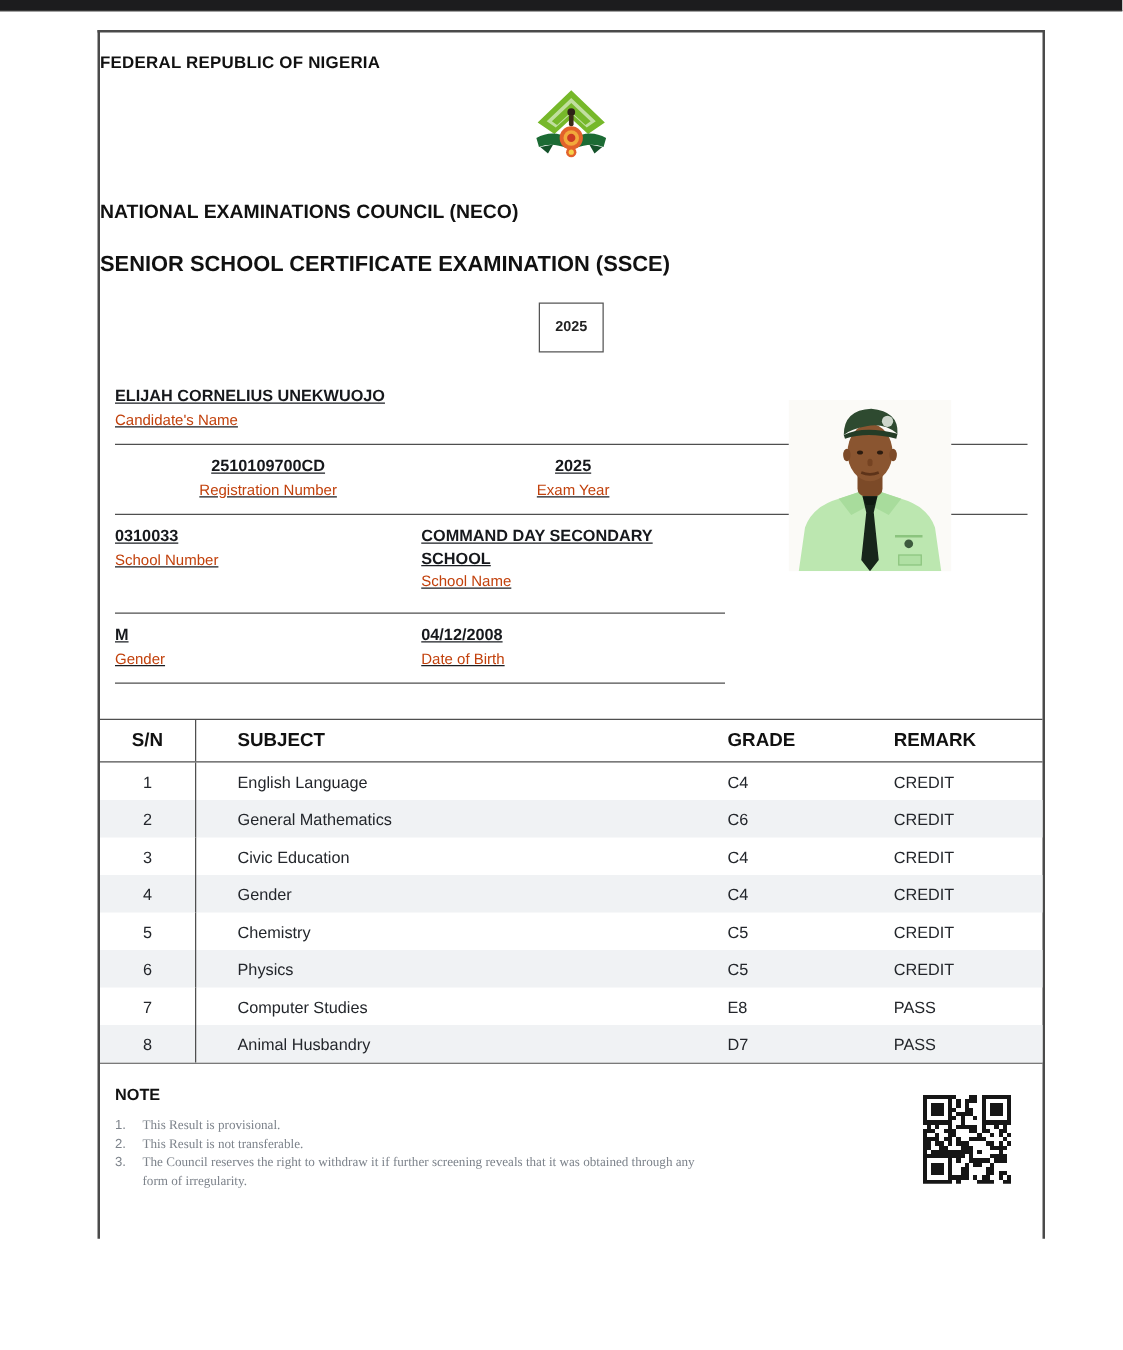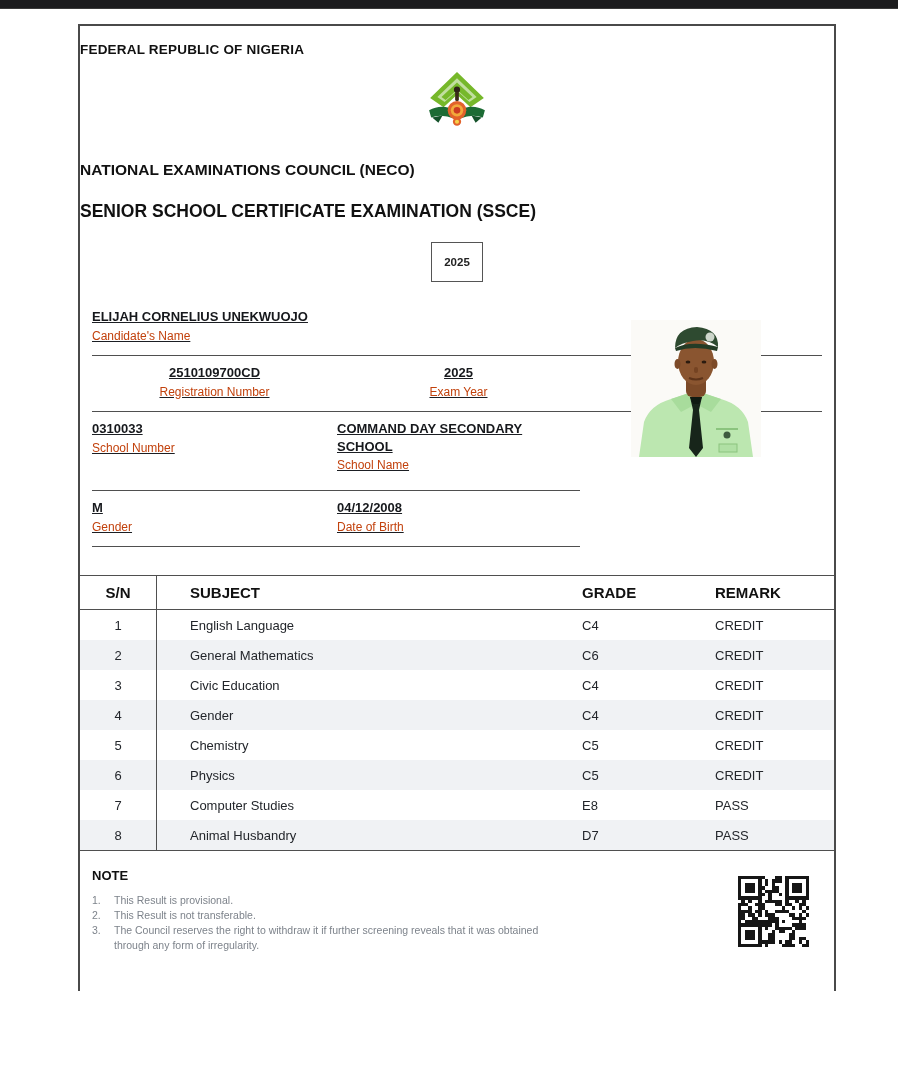--- a/index.html
+++ b/index.html
@@ -79,21 +79,21 @@
   .t-data { height: 30px; font-size: 13px; color: #23262b; }
   .t-data:nth-child(odd) { background: #f0f2f4; }
   .c-sn { text-align: center; align-self: stretch; display: flex; align-items: center; justify-content: center; border-right: 1.5px solid #4f4f4f; }
   .c-subject { padding-left: 33px; }
   
   .note-section { position: relative; margin: 17px 24px 0 12px; }
   .note-heading { font-size: 13px; font-weight: 700; color: #111; }
   .note-list { margin-top: 10px; }
   .note-item { display: flex; font-size: 10.5px; color: #7d838b; line-height: 15px; }
   .note-item .n-num { width: 22px; flex: 0 0 22px; }
-  .note-item .n-text { max-width: 448px; }
+  .note-item .n-text { max-width: 448px; font-family: Liberation Serif, serif; }
   .qr {
     position: absolute; right: 0; top: 8px;
     width: 73px; height: 71px;
   }
   .qr svg { width: 100%; height: 100%; fill: #161616; }
 </style>
 </head>
 <body>
 
 <div class="top-bar"></div>

